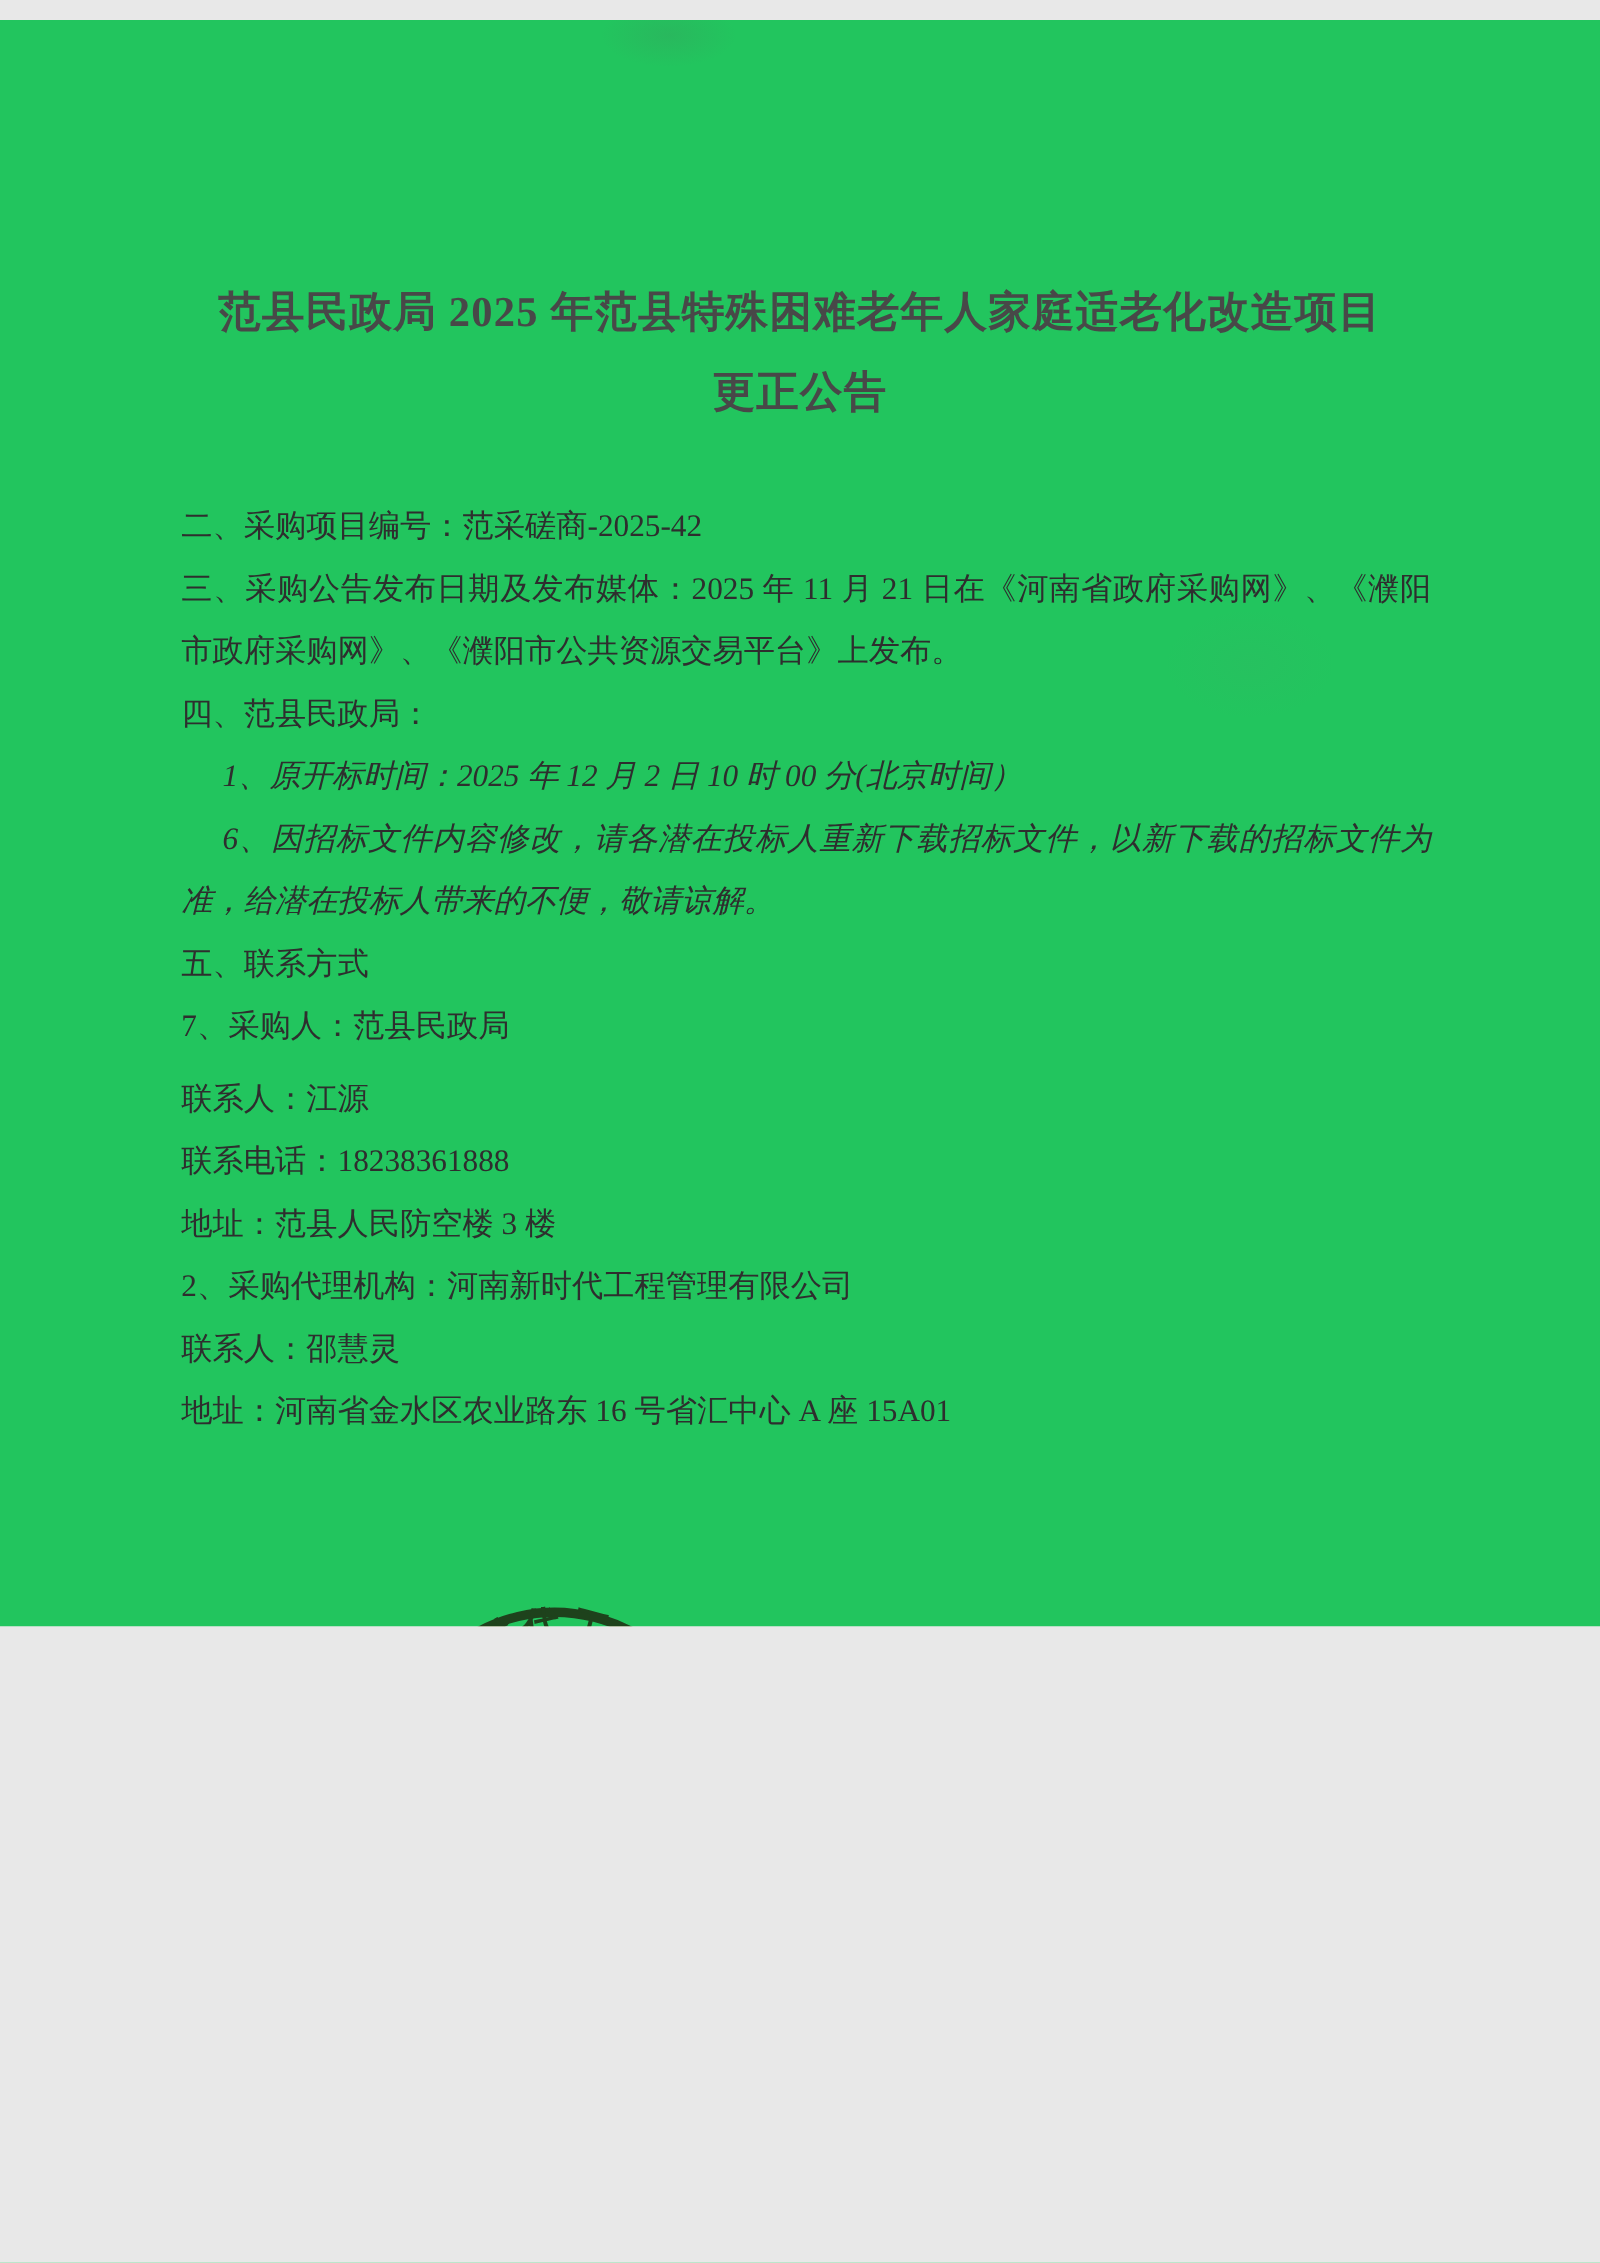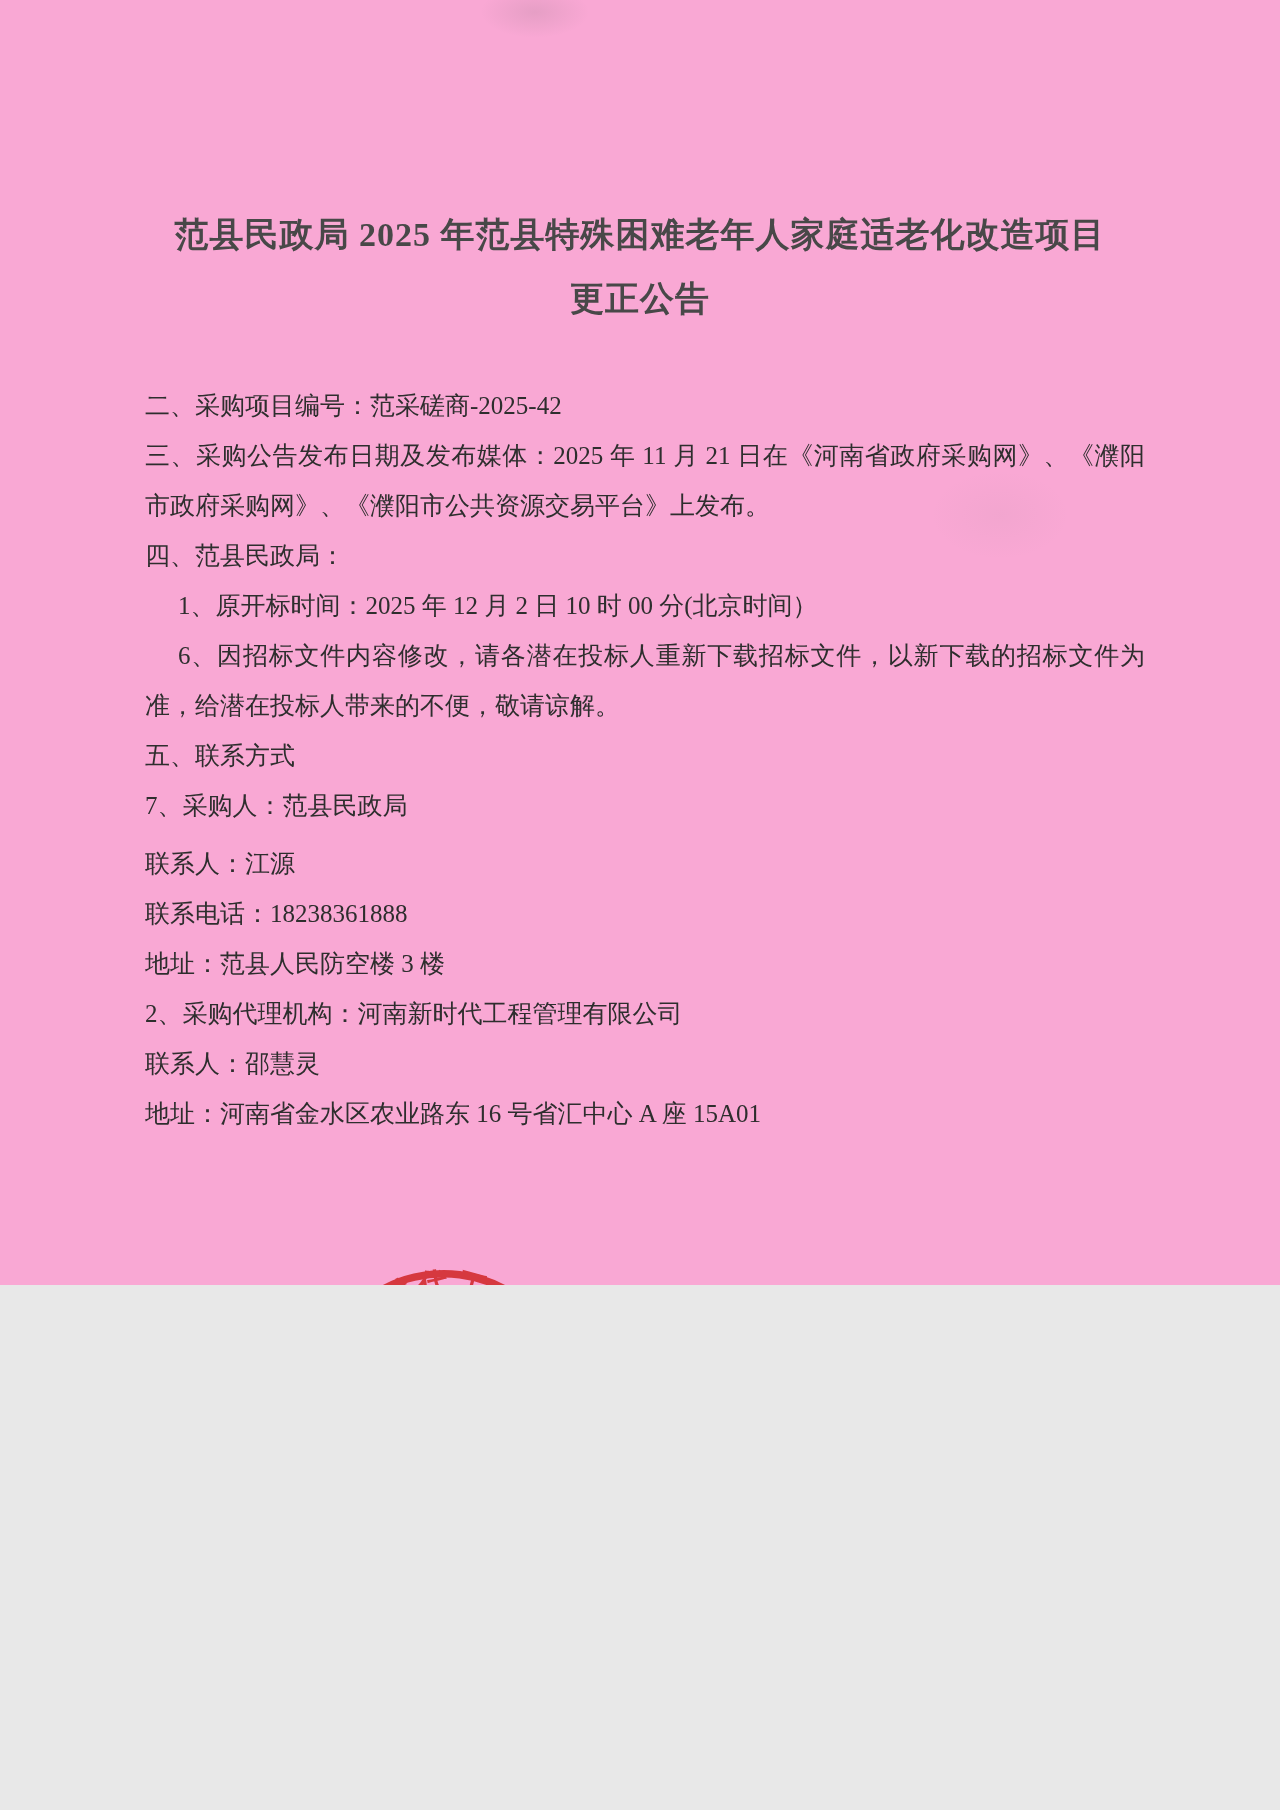--- a/index.html
+++ b/index.html
@@ -1,22 +1,22 @@
 <!DOCTYPE html>
 <html><head>
 <meta charset="utf-8">
 <style>
   * { margin: 0; padding: 0; box-sizing: border-box; }
   html, body { background: #e8e8e8; }
   .page {
     position: relative;
     width: 1280px;
     height: 1285px;
-    margin: 0 auto;
-    background: #f9a8d4;
+    margin: 16px auto;
+    background: #22c55e;
     overflow: hidden;
     font-family: "Liberation Serif", "DejaVu Serif", serif;
     color: #2d2d2d;
   }
   .scan-smudge {
     position: absolute;
     left: 480px; top: -14px;
     width: 110px; height: 52px;
     background: radial-gradient(ellipse at center, rgba(90,90,90,0.12), rgba(120,120,120,0.0) 70%);
     pointer-events: none;
@@ -39,21 +39,21 @@
     letter-spacing: 1px;
   }
   .body-block {
     position: absolute;
     top: 381px; left: 145px; width: 1000px;
     font-size: 25px;
     line-height: 50px;
     color: #2e2e2e;
   }
   .body-block p { margin: 0; text-align: justify; }
-  .body-block p.indent { text-indent: 33px; }
+  .body-block p.indent { text-indent: 33px; font-style: italic; }
   .body-block p.gap-top { margin-top: 8px; }
   .publisher-block {
     position: absolute;
     top: 1330px; left: 230px;
     font-size: 25px;
     line-height: 53px;
     color: #2e2e2e;
     z-index: 1;
   }
   .publisher-block p { margin: 0; }

